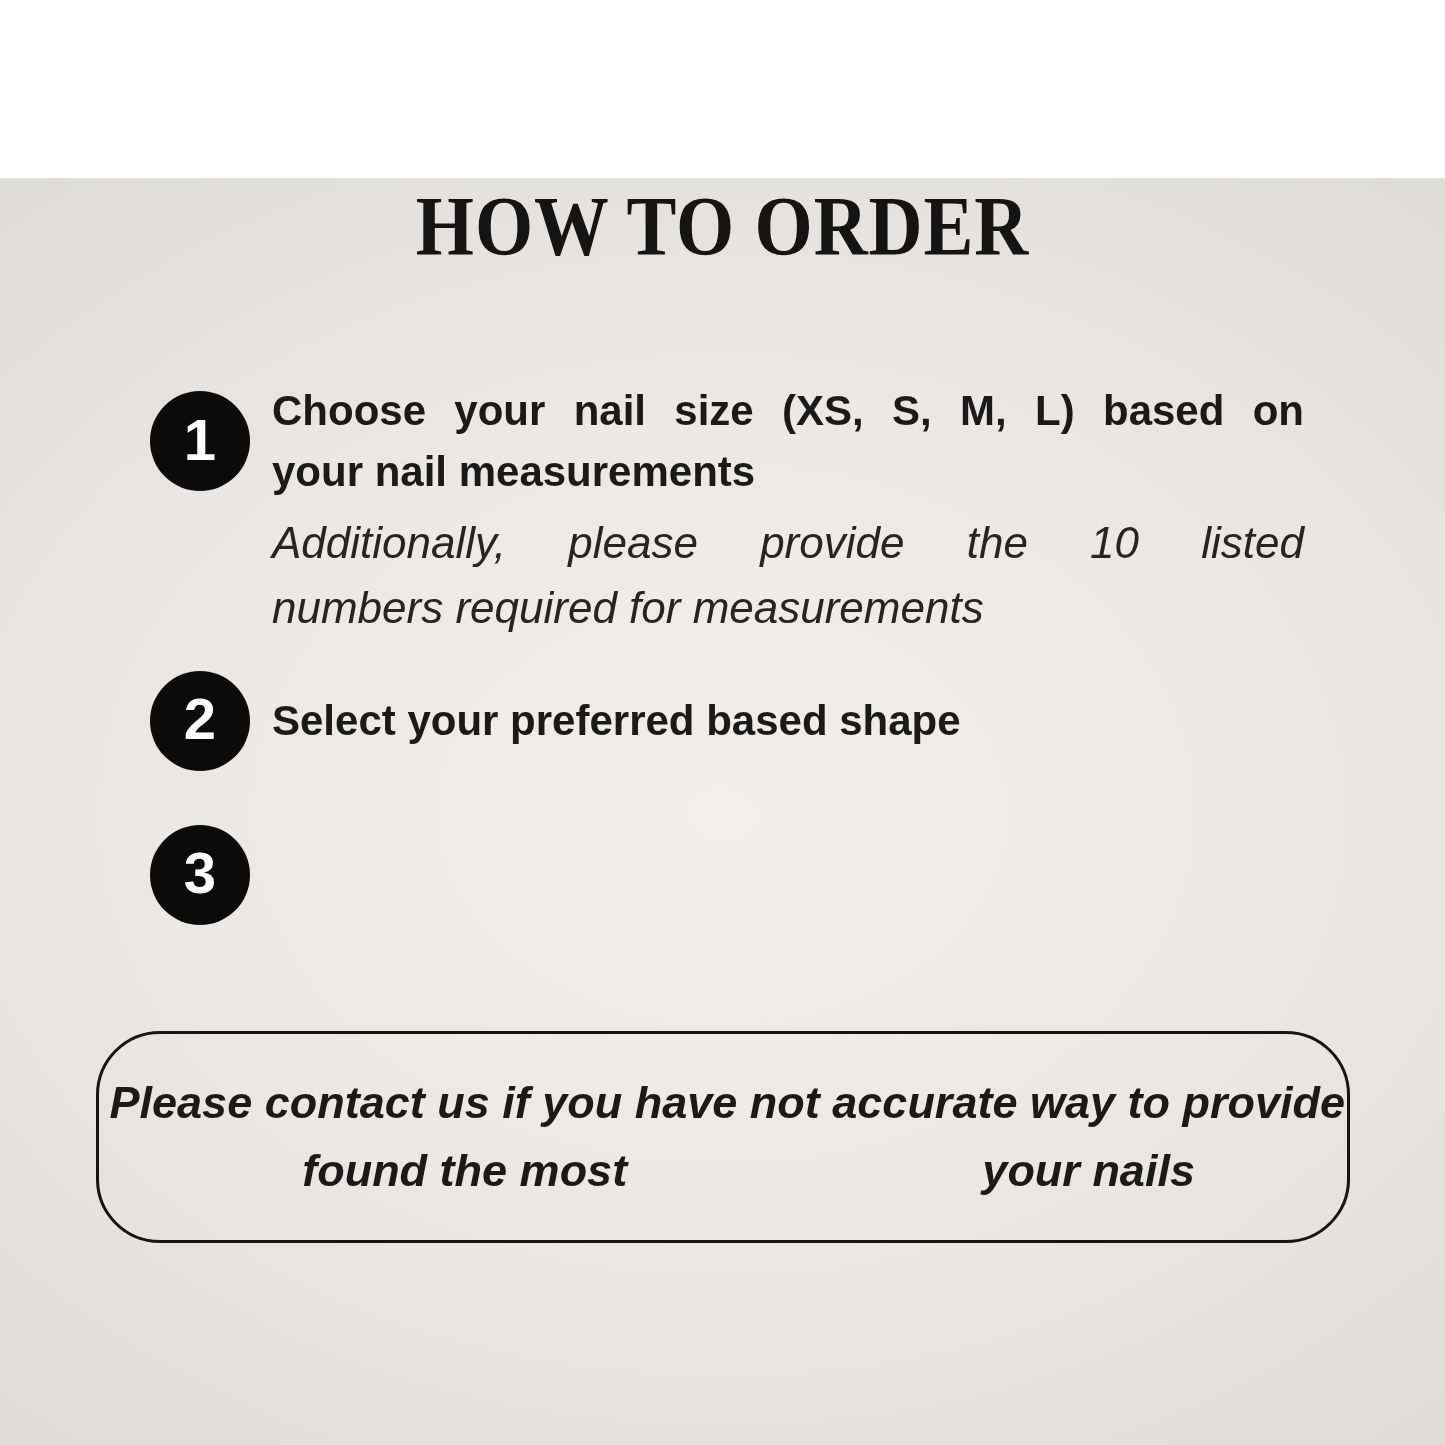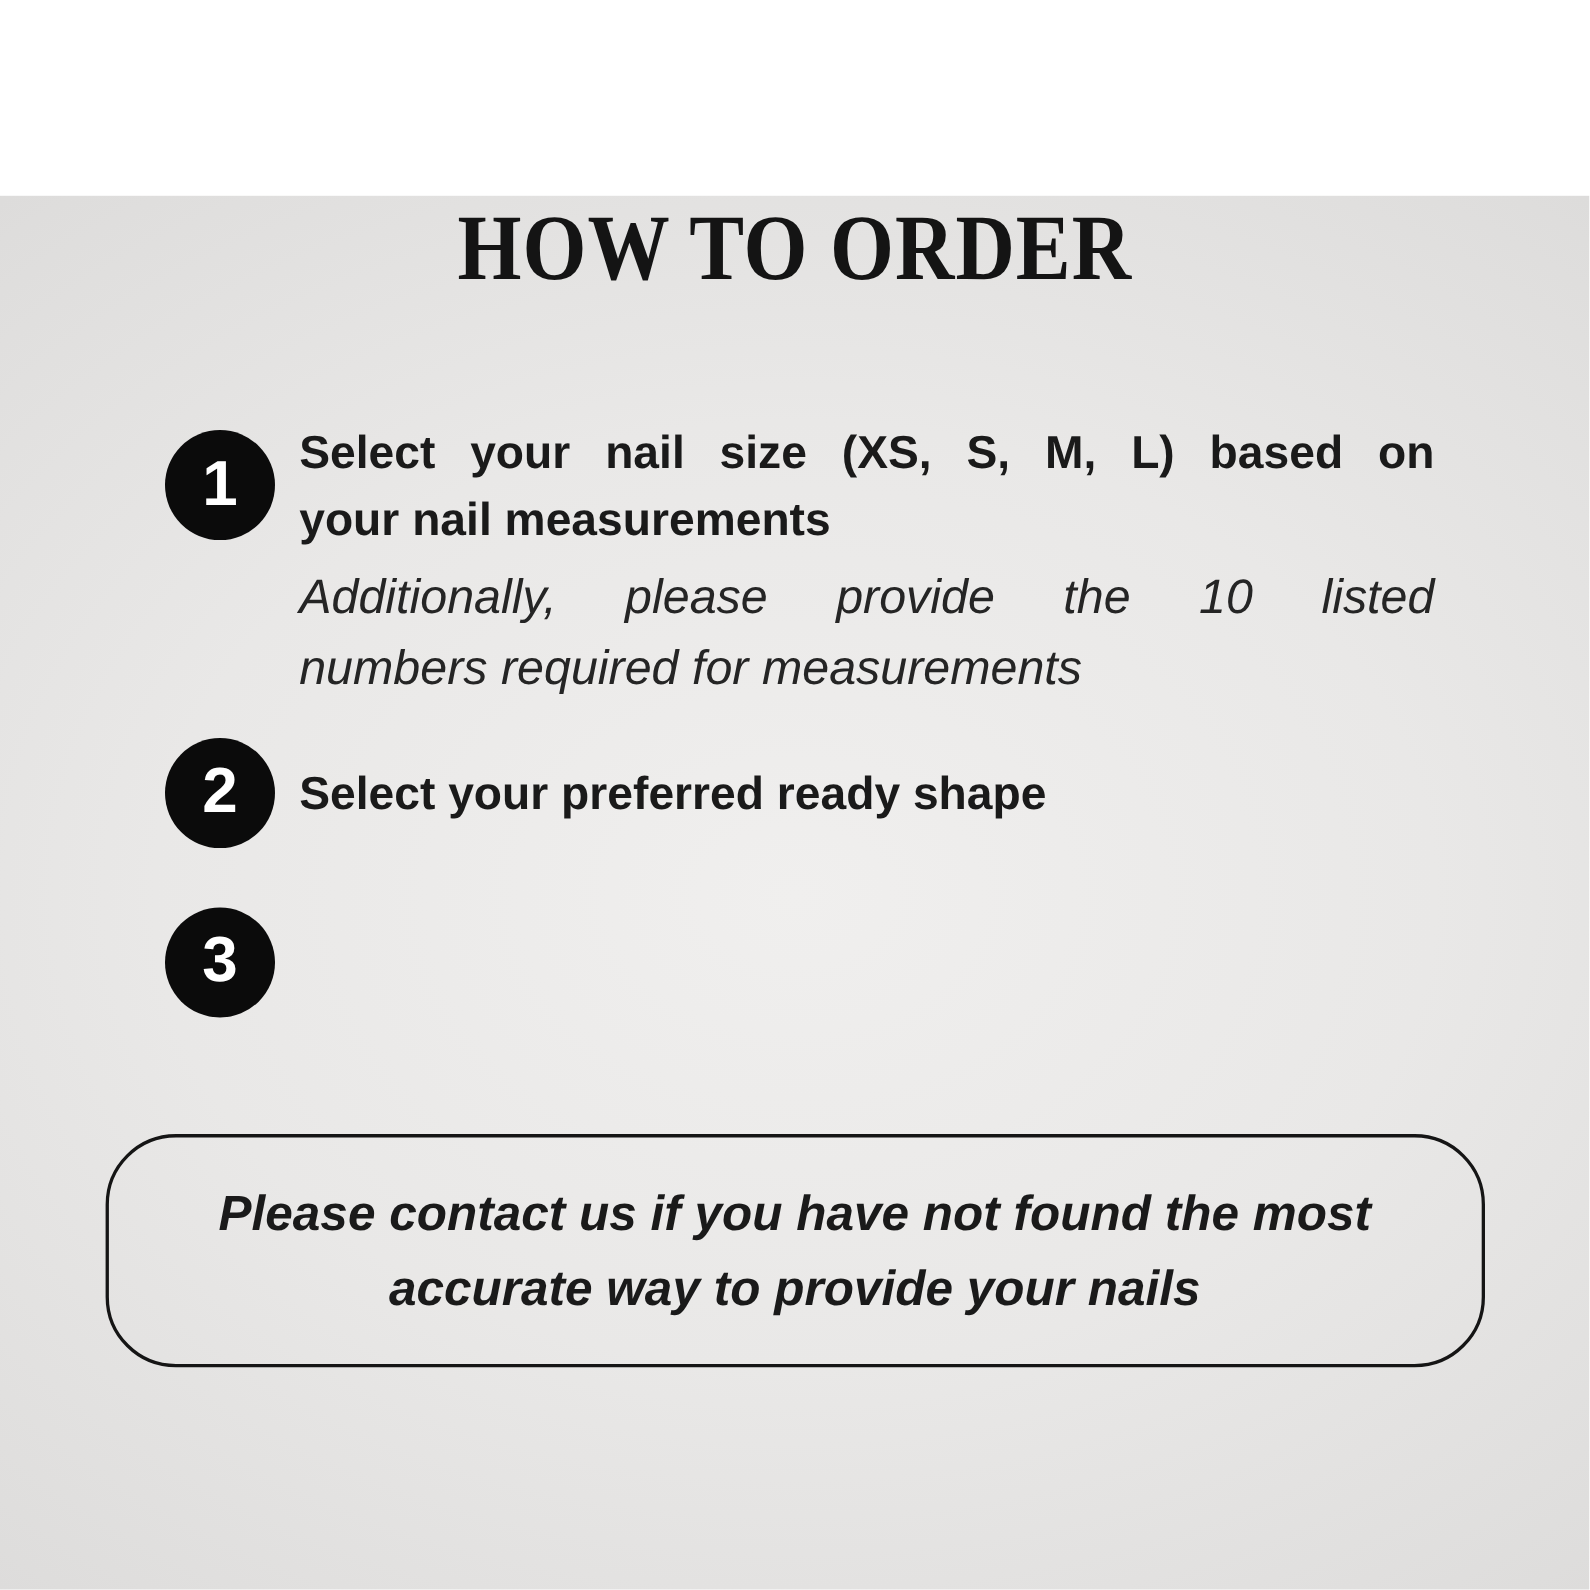--- a/index.html
+++ b/index.html
@@ -80,21 +80,21 @@
     color: #252525;
   }
 
   .contact-box {
     width: 1254px;
     height: 212px;
     margin: 106px auto 0;
     border: 3px solid #151515;
     border-radius: 64px;
     display: flex;
-    flex-direction: column;
+    flex-direction: row;
     align-items: center;
     justify-content: center;
     text-align: center;
     font-style: italic;
     font-weight: 700;
     font-size: 45px;
     line-height: 1.5;
     color: #1a1a1a;
   }
 </style>
@@ -105,35 +105,35 @@
 
   <h1 class="title">HOW TO ORDER</h1>
 
   <div class="steps">
 
     <div class="step step-1">
       <div class="badge">
         <span>1</span>
       </div>
       <div class="heading">
-        <div class="jline">Select your nail size (XS, S, M, L) based on</div>
+        <div class="jline">Choose your nail size (XS, S, M, L) based on</div>
         <div>your nail measurements</div>
       </div>
     </div>
     <div class="note">
       <div class="jline">Additionally, please provide the 10 listed</div>
       <div>numbers required for measurements</div>
     </div>
 
     <div class="step step-2">
       <div class="badge">
         <span>2</span>
       </div>
       <div class="heading">
-        <div>Select your preferred ready shape</div>
+        <div>Select your preferred based shape</div>
       </div>
     </div>
 
     <div class="step step-3">
       <div class="badge">
         <span>3</span>
       </div>
     </div>
 
   </div>

